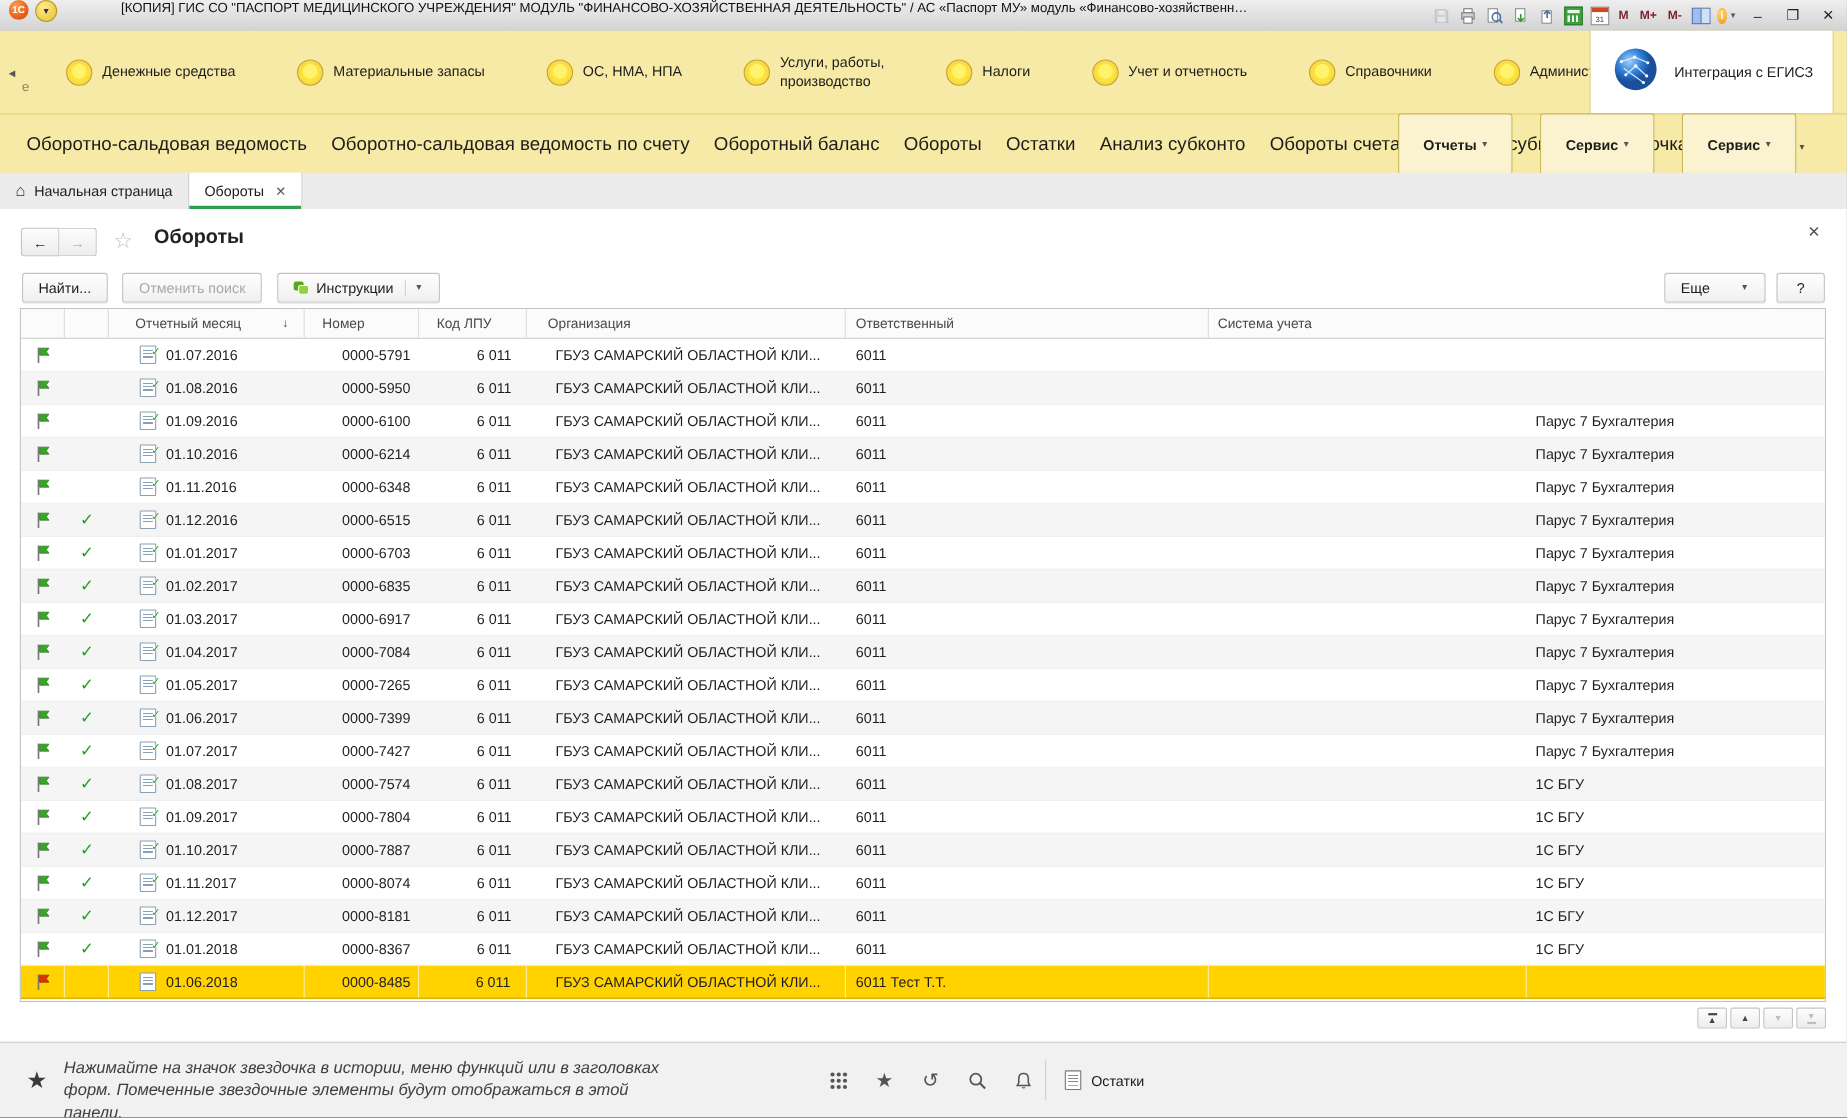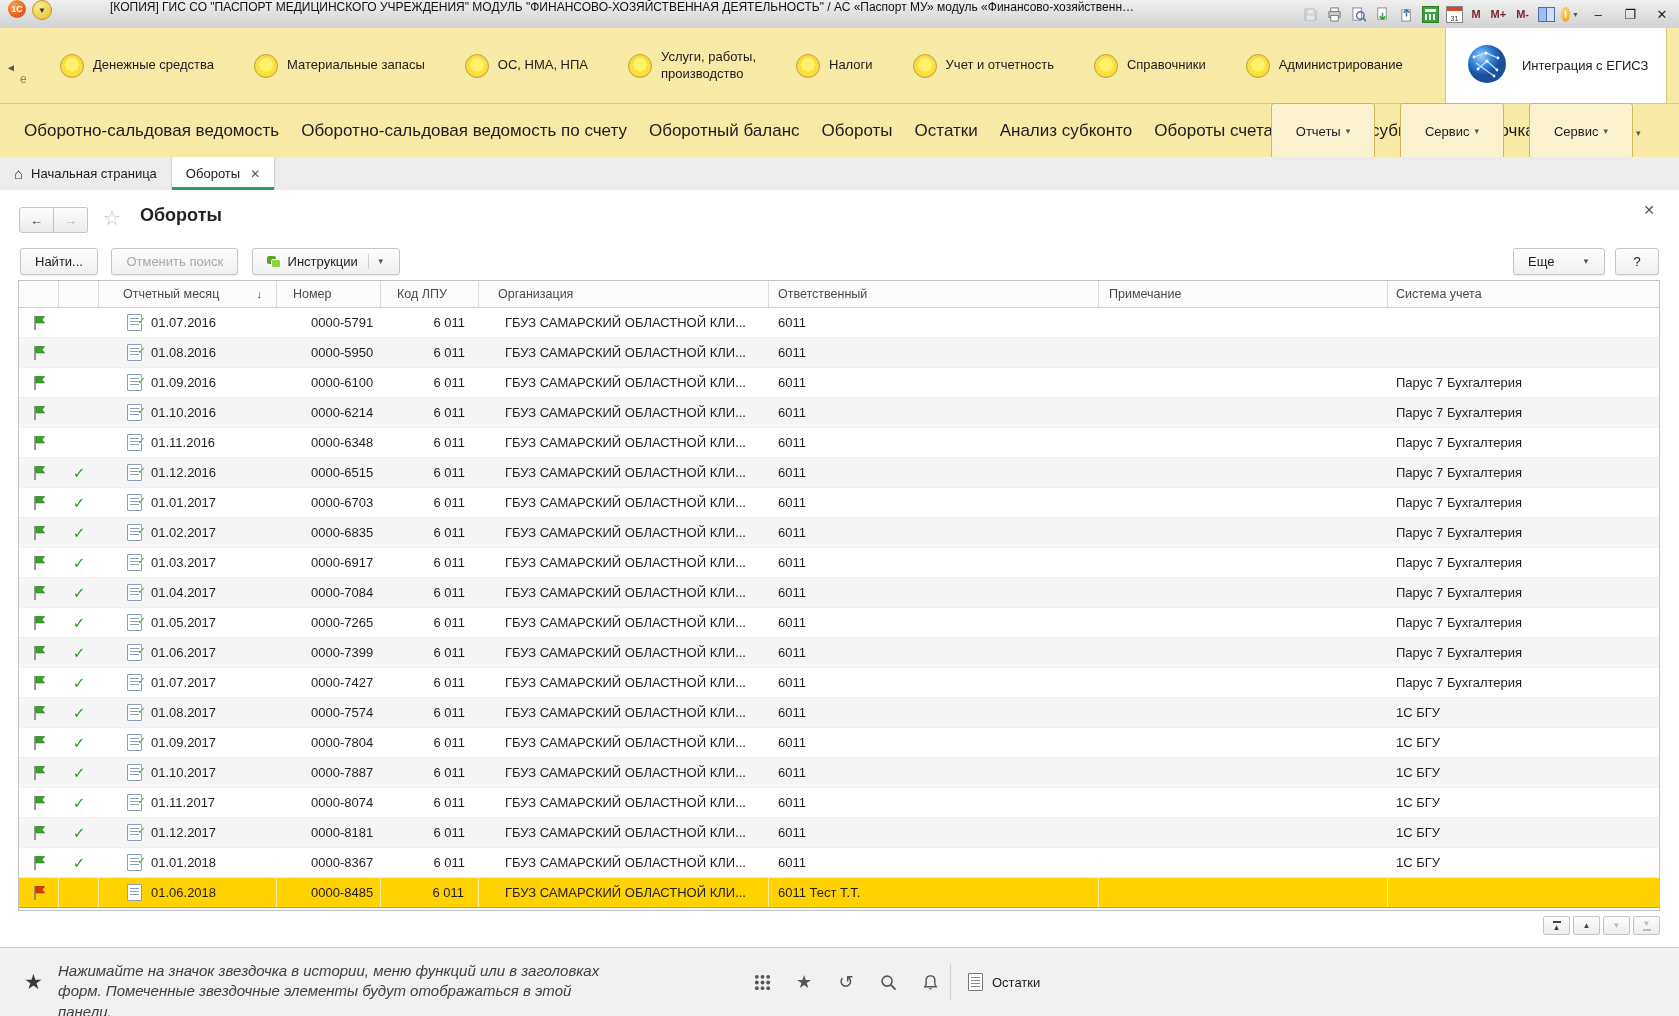--- a/index.html
+++ b/index.html
@@ -33,40 +33,40 @@
   .mini-calc::after{content:"";position:absolute;left:2px;bottom:2px;right:2px;height:6px;
     background:repeating-linear-gradient(90deg,#eaf6ea 0 2px,transparent 2px 4px);}
   .split-ic{width:15px;height:13px;border:1px solid #4b6ea9;display:flex;}
   .split-ic span{flex:1;background:#cfe0f7;}
   .split-ic span:first-child{border-right:1px solid #4b6ea9;background:#9dbef0;}
 
   
   .ribbon{position:absolute;left:0;top:28px;right:0;height:75px;background:#f7e9a6;}
   .rib-collapse{position:absolute;left:6px;top:34px;color:#555;font-size:10px;}
   .rib-stray{position:absolute;left:20px;top:44px;color:#8f8455;font-size:12px;}
-  .rib-items{position:absolute;left:60px;top:0;height:75px;display:flex;align-items:center;gap:40px;}
+  .rib-items{position:absolute;left:60px;top:0;height:75px;display:flex;align-items:center;gap:56px;}
   .rib-item{display:flex;align-items:center;gap:9px;cursor:pointer;}
   .coin{width:22px;height:22px;border-radius:50%;flex:0 0 auto;
     background:radial-gradient(circle at 50% 45%,#fff36e 0 40%,#ffe32e 41% 70%,#e7c520 71%);
     border:1px solid #c8a41c;box-shadow:inset 0 0 0 2px #f2d95c;}
   .rib-label{font-size:13px;color:#1c1c1c;white-space:pre-line;line-height:1.25;}
   .egisz-tab{position:absolute;right:12px;top:0;width:200px;height:75px;background:#fff;
     border-left:1px solid #ddc973;border-right:1px solid #ddc973;display:flex;align-items:center;gap:14px;padding-left:20px;}
   .egisz-label{font-size:13px;color:#1c1c1c;}
 
   
   .submenu{position:absolute;left:0;top:103px;right:0;height:54px;background:#f7e9a6;
     border-top:1px solid #e0cb6e;}
   .submenu-items{position:absolute;left:24px;top:0;height:54px;display:flex;align-items:center;gap:22px;}
   .sm-item{font-size:17px;color:#1c1c1c;white-space:nowrap;cursor:pointer;}
   .sm-more{font-size:13px;color:#1c1c1c;white-space:nowrap;cursor:pointer;}
   .sm-more::after,.chev::after{content:"▾";font-size:9px;color:#555;margin-left:5px;}
   .sm-buttons{position:absolute;right:46px;top:0;height:54px;display:flex;align-items:center;gap:25px;}
   .sm-btn{min-width:82px;height:26px;background:#fbf3cf;border:1px solid #cdb85f;border-radius:3px;
-    font-size:13px;color:#1c1c1c;display:flex;align-items:center;justify-content:center;padding:14px 10px;cursor:pointer;}
+    font-size:13px;color:#1c1c1c;display:flex;align-items:center;justify-content:center;padding:14px 10px;cursor:pointer;font-weight:bold;}
 
   
   .tabbar{position:absolute;left:0;top:157px;right:0;height:33px;background:#ececec;border-bottom:1px solid #cfcfcf;
     display:flex;align-items:stretch;}
   .tab{display:flex;align-items:center;gap:8px;padding:0 14px;font-size:13px;color:#1c1c1c;cursor:pointer;}
   .tab.home .home-ic{font-size:15px;color:#333;}
   .tab.active{background:#fff;border-left:1px solid #d0d0d0;border-right:1px solid #d0d0d0;
     box-shadow:inset 0 -3px 0 #2e9e4f;}
   .tab .tab-close{font-size:12px;color:#555;margin-left:2px;cursor:pointer;}
 
@@ -372,23 +372,20 @@
           </div>
         <div class="th c-lpu">
             <span>Код ЛПУ</span>
           </div>
         <div class="th c-org">
             <span>Организация</span>
           </div>
         <div class="th c-resp">
             <span>Ответственный</span>
           </div>
-        <div class="th c-note">
-            <span>Примечание</span>
-          </div>
         <div class="th c-sys">
             <span>Система учета</span>
           </div>
       </div>
       <div>
           <div class="trow">
             <div class="td c-flag">
               <svg width="13" height="16" viewBox="0 0 13 16">
                 <path d="M2 1v14" stroke="#777" stroke-width="1.5"></path>
                 <path d="M3 1.5h8.5l-2.4 3.2 2.4 3.2H3z" fill="#3aa32a" stroke="#2d7d1f" stroke-width="0.7"></path>

